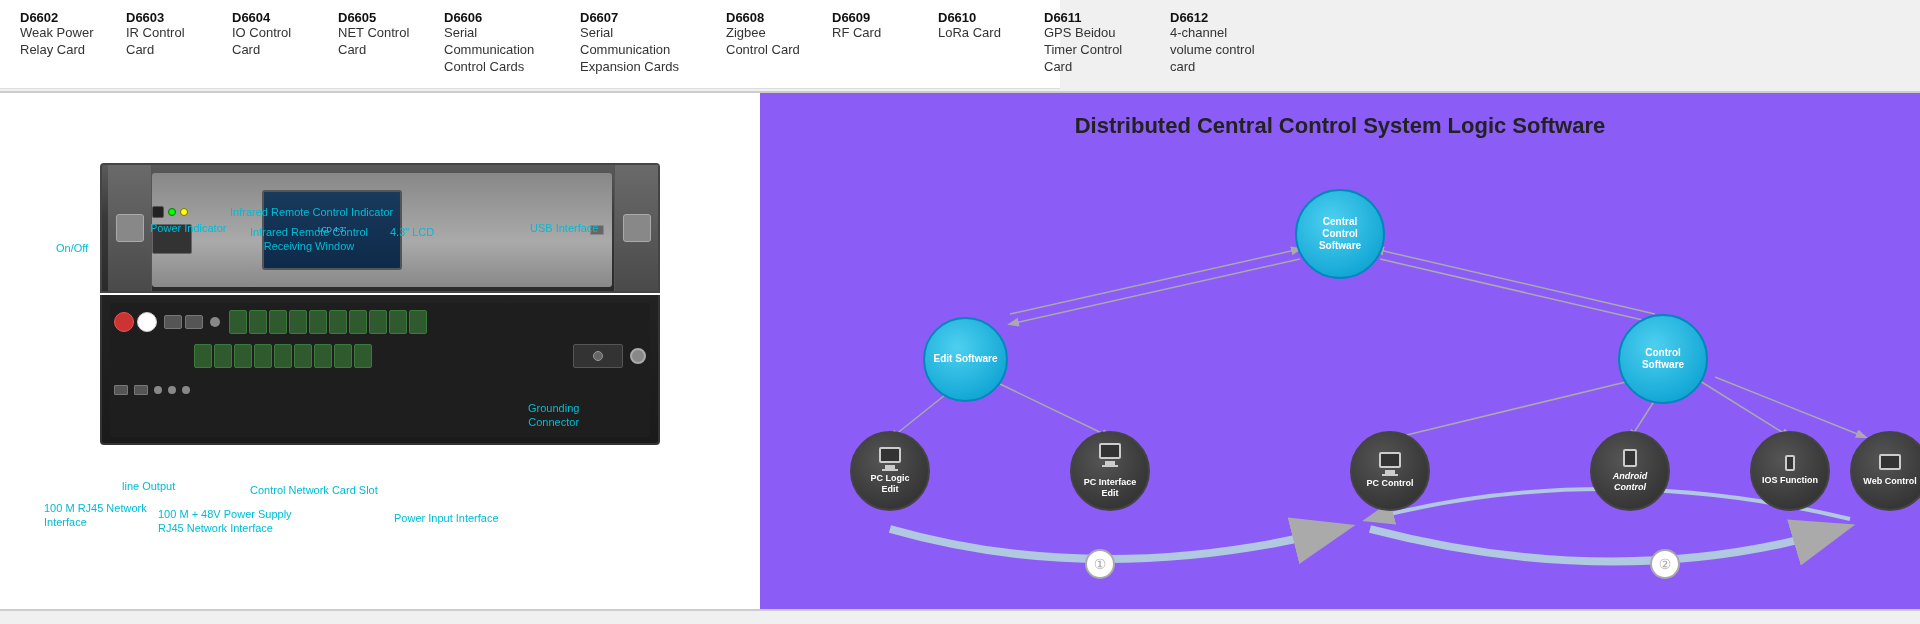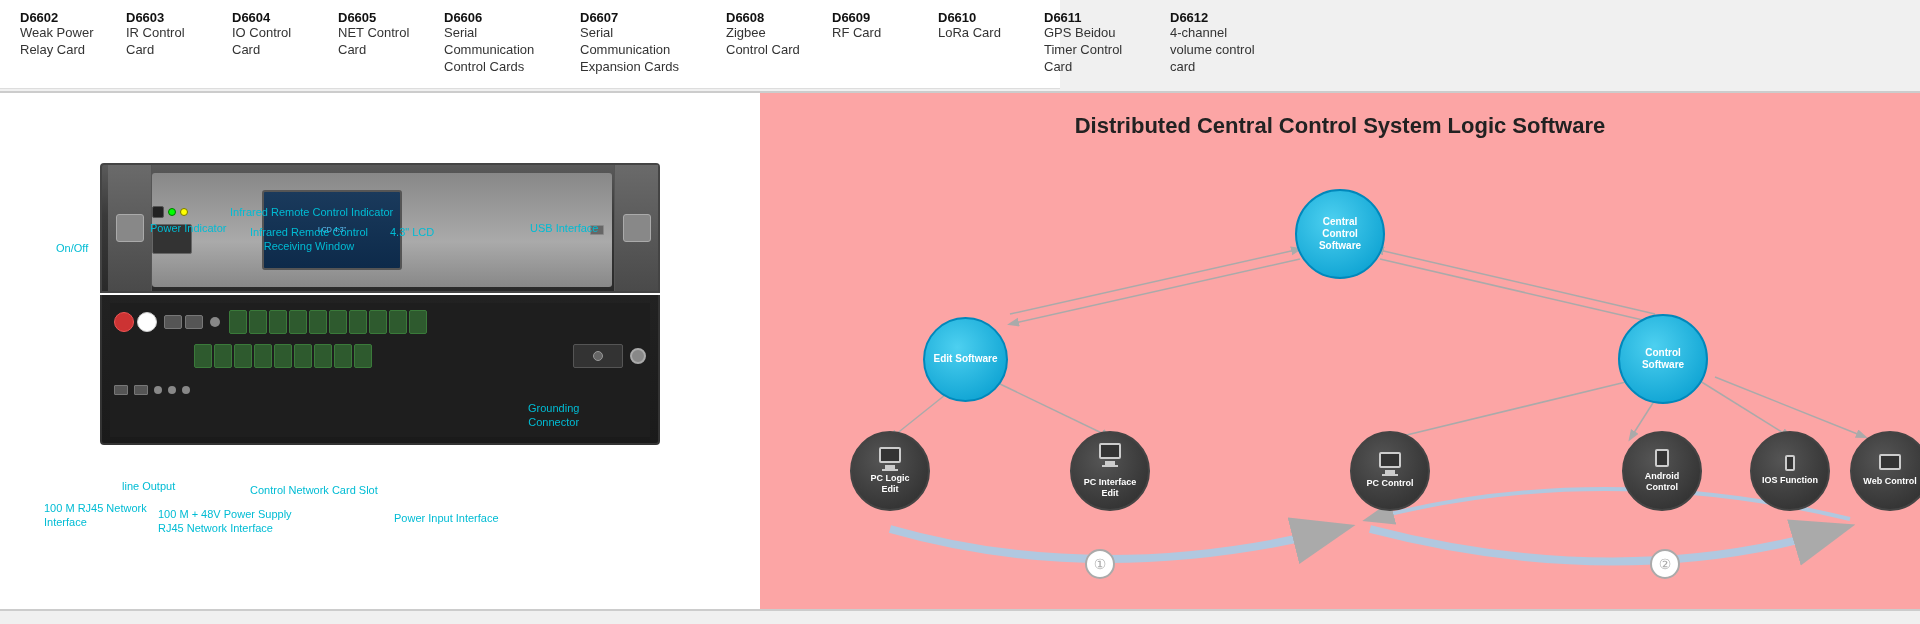--- a/index.html
+++ b/index.html
@@ -167,21 +167,21 @@
       position: absolute;
       color: #00bcd4;
       font-size: 11px;
       white-space: nowrap;
       line-height: 1.3;
     }
 
     
     .right-panel {
       flex: 1;
-      background: #fca5a5;
+      background: #8b5cf6;
       padding: 20px 30px;
       position: relative;
     }
 
     .diagram-title {
       font-size: 22px;
       font-weight: bold;
       color: #222;
       text-align: center;
       margin-bottom: 30px;
@@ -531,21 +531,21 @@
 
       <div class="node-circle node-dark" style="width:80px;height:80px;left:560px;top:262px;">
         <div class="pc-icon">
           <div class="pc-monitor"></div>
           <div class="pc-stand"></div>
           <div class="pc-base"></div>
           <div style="font-size:9px;margin-top:2px;color:#fff;text-align:center;">PC Control</div>
         </div>
       </div>
 
-      <div class="node-circle node-dark" style="width:80px;height:80px;left:832px;top:262px;">
+      <div class="node-circle node-dark" style="width:80px;height:80px;left:800px;top:262px;font-style:italic;">
         <div class="pc-icon">
           <div class="tablet-icon"></div>
           <div style="font-size:9px;margin-top:4px;color:#fff;text-align:center;">Android<br>Control</div>
         </div>
       </div>
 
       <div class="node-circle node-dark" style="width:80px;height:80px;left:960px;top:262px;">
         <div class="pc-icon">
           <div class="phone-icon"></div>
           <div style="font-size:9px;margin-top:4px;color:#fff;text-align:center;">IOS Function</div>

